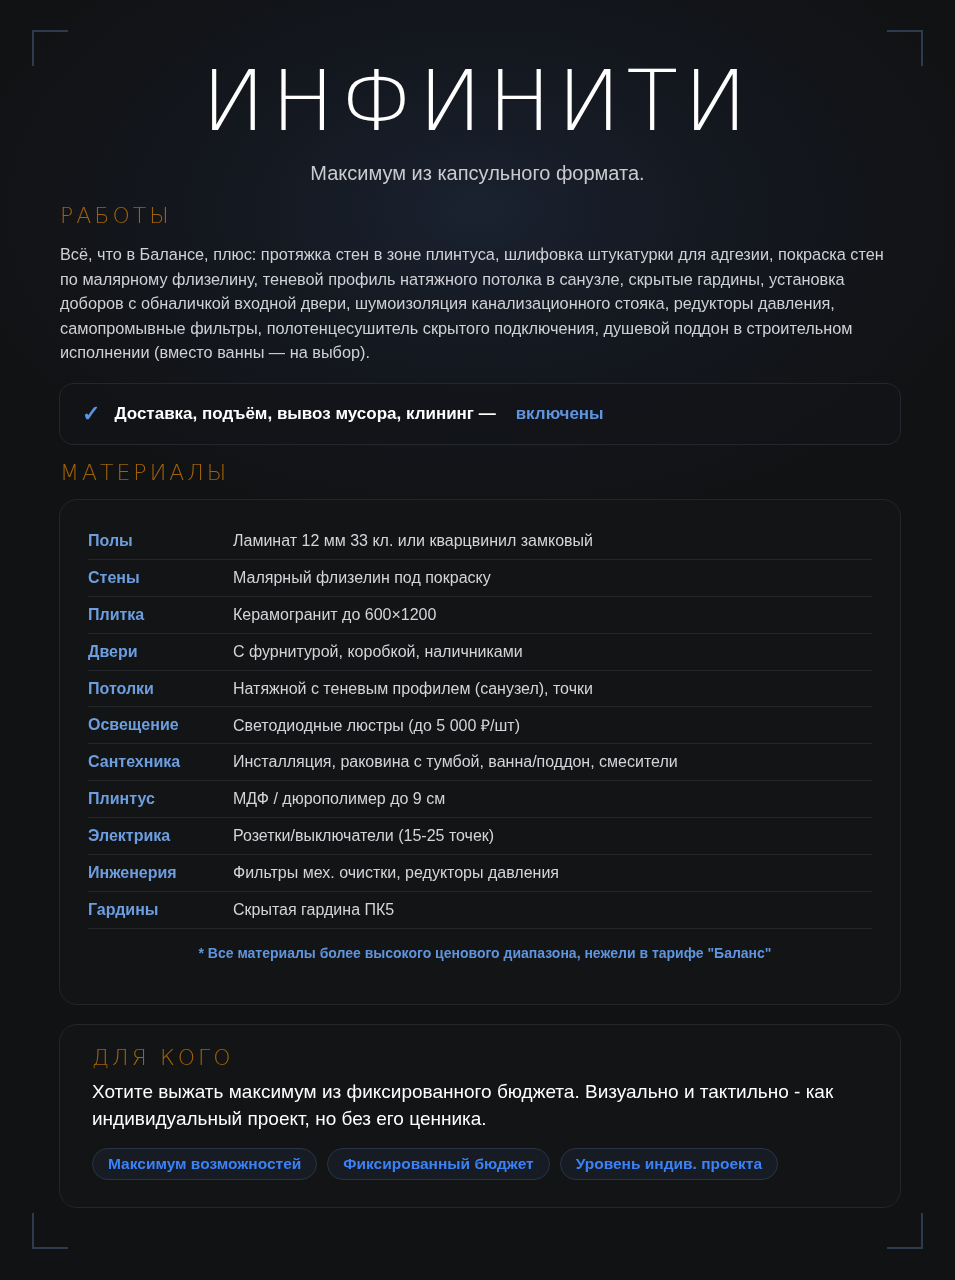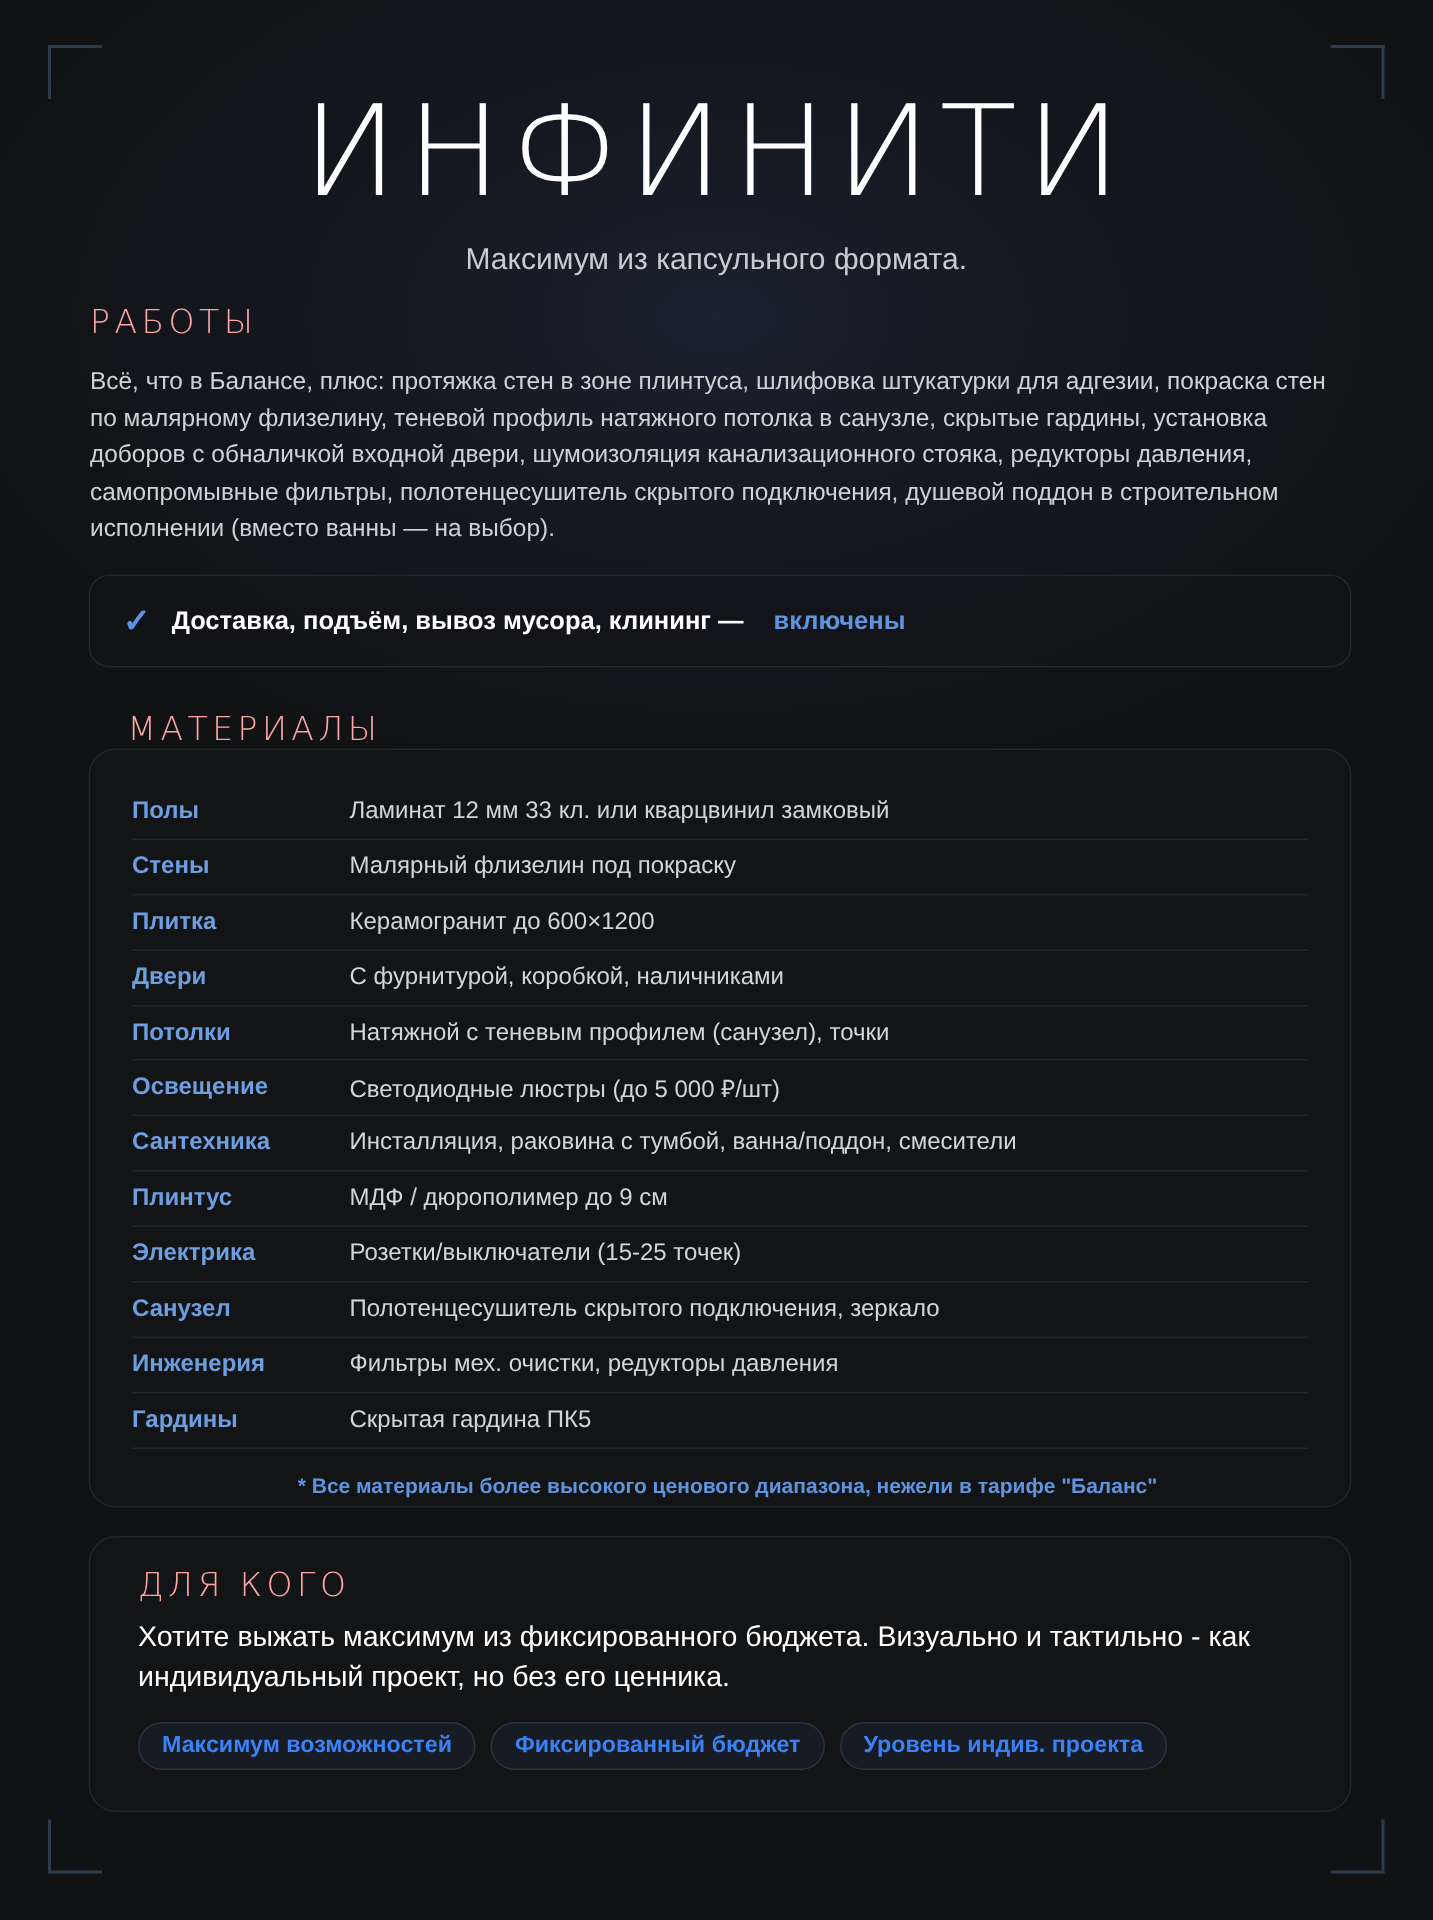--- a/index.html
+++ b/index.html
@@ -25,24 +25,24 @@
     font-size: 84px; letter-spacing: 6px; line-height: 90px;
     transform: scaleY(1.0);
   }
   .subtitle {
     position: absolute; left: 0; right: 0; top: 162px;
     text-align: center; color: #c9cbcf; font-size: 20px;
   }
   .section-h {
     position: absolute; left: 60px;
     font-family: "DejaVu Sans", sans-serif; font-weight: 300;
-    color: #fca5a5; font-size: 22px; letter-spacing: 3px;
+    color: #a16207; font-size: 22px; letter-spacing: 3px;
   }
   .works-h { top: 203px; }
-  .materials-h { top: 474px; margin-left: 25px; }
+  .materials-h { top: 460px; }
   .works-text {
     position: absolute; left: 60px; width: 845px; top: 242px;
     font-size: 16.3px; line-height: 24.6px; color: #cfd1d5;
   }
   .included {
     position: absolute; left: 59px; width: 842px; top: 383px; height: 62px;
     border: 1px solid #23272e; border-radius: 14px;
     background: rgba(18,20,24,0.55);
     display: flex; align-items: center; padding-left: 22px;
     font-size: 17px; font-weight: bold; color: #ffffff;
@@ -136,24 +136,20 @@
     </div>
   <div class="mat-row">
       <span class="mat-key">Плинтус</span>
       <span class="mat-val">МДФ / дюрополимер до 9 см</span>
     </div>
   <div class="mat-row">
       <span class="mat-key">Электрика</span>
       <span class="mat-val">Розетки/выключатели (15-25 точек)</span>
     </div>
   <div class="mat-row">
-      <span class="mat-key">Санузел</span>
-      <span class="mat-val">Полотенцесушитель скрытого подключения, зеркало</span>
-    </div>
-  <div class="mat-row">
       <span class="mat-key">Инженерия</span>
       <span class="mat-val">Фильтры мех. очистки, редукторы давления</span>
     </div>
   <div class="mat-row">
       <span class="mat-key">Гардины</span>
       <span class="mat-val">Скрытая гардина ПК5</span>
     </div>
   <div class="mat-note">* Все материалы более высокого ценового диапазона, нежели в тарифе "Баланс"</div>
 </div>
 

